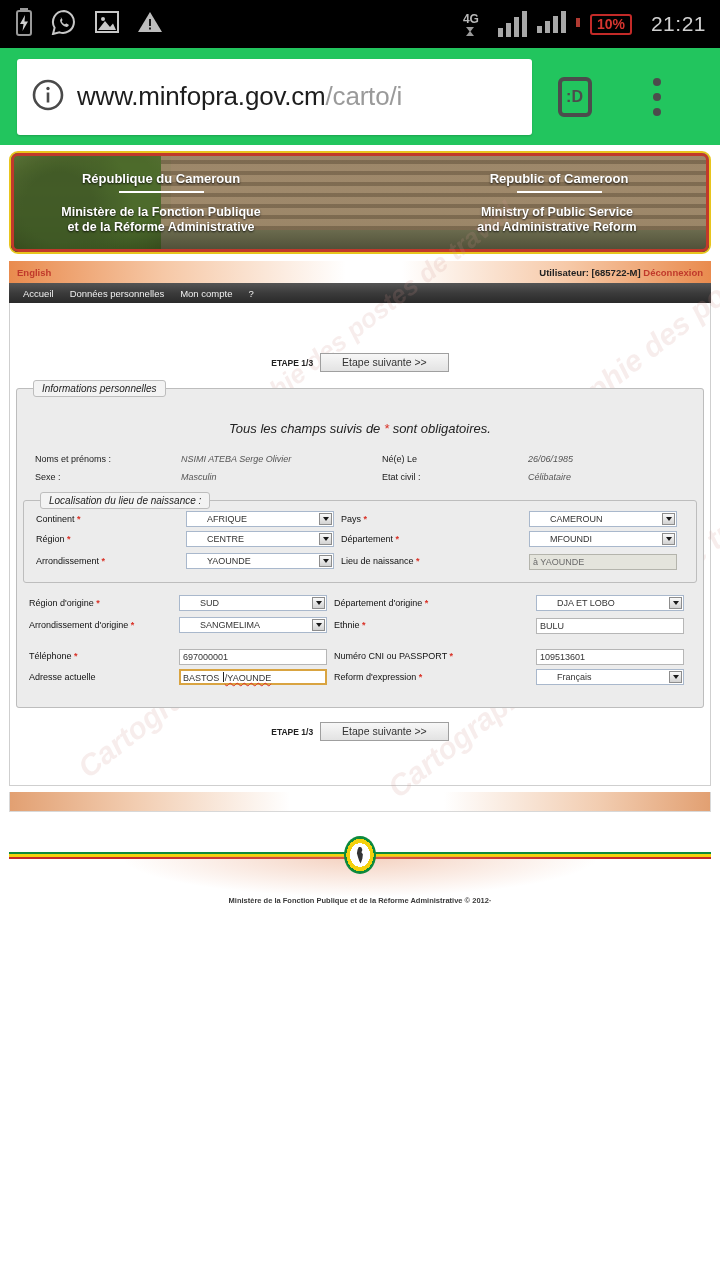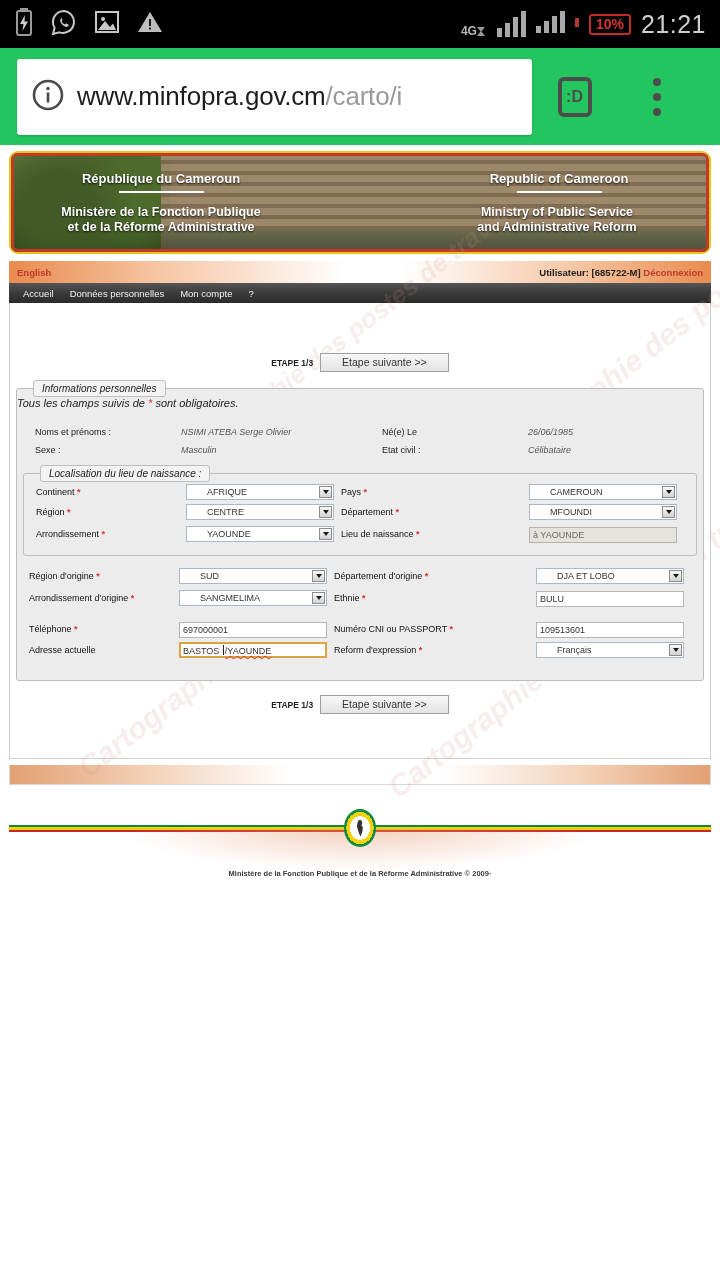--- a/index.html
+++ b/index.html
@@ -12,21 +12,21 @@
 
   
   #statusbar {
     height:48px; background:#000; color:#c8c8c8;
     display:flex; align-items:center; padding:0 14px;
     position:relative;
   }
   #statusbar .left { display:flex; align-items:center; gap:17px; }
   #statusbar .right { margin-left:auto; display:flex; align-items:center; gap:9px; }
   .sb-ico { display:block; }
-  .clock { font-size:25px; color:#cfcfcf; letter-spacing:.5px; margin-left:1px; font-family:"Liberation Sans",sans-serif;}
+  .clock { font-size:21px; color:#cfcfcf; letter-spacing:.5px; margin-left:10px; font-family:"Liberation Sans",sans-serif;}
   .batt-pill {
     border:2px solid #c32a28; color:#d6352f; font-size:14px; font-weight:bold;
     padding:1px 5px 2px; border-radius:3px; line-height:1;
   }
   .net-label { font-size:12px; color:#b9b9b9; line-height:1; font-weight:bold; }
 
   
   #browserbar {
     height:97px; background:#22c55e; display:flex; align-items:center;
     padding:0 0 0 17px; position:relative;
@@ -131,21 +131,21 @@
 
   fieldset {
     border:1px solid #bdbdbd; border-radius:3px; margin:8px 6px 0; padding:0 0 10px;
     position:relative; z-index:2;
   }
   legend {
     font-style:italic; font-size:10px; color:#222; background:#f3f3f3;
     border:1px solid #bdbdbd; border-radius:3px; padding:2px 8px; margin-left:16px;
   }
   #fs-personal { background:#ececec; }
-  .req-note { font-size:11px; color:#222; font-style:italic; margin:0 0 14px; }
+  .req-note { text-align:center; font-size:13px; color:#222; font-style:italic; margin:24px 0 14px; }
   .req-note .star { color:#d93025; }
 
   .grid { display:grid; grid-template-columns:152px 195px 1fr; column-gap:0; row-gap:0; padding:0 12px; }
   .cell-lbl { font-size:9px; color:#1a1a1a; padding:4px 0 4px 6px; white-space:nowrap; }
   .cell-val { font-size:9px; color:#555; padding:4px 0;font-style:italic; }
 
   
   .twocol { display:grid; grid-template-columns:150px 155px 1fr 155px; align-items:center; padding:0 12px; }
   .f-lbl { font-size:9px; color:#111; white-space:nowrap; padding:3px 0; }
   .f-lbl .star { color:#d93025; font-weight:bold; }
@@ -228,21 +228,21 @@
     <span class="sb-ico">
       <svg width="26" height="24" viewBox="0 0 26 24">
           <polygon points="13,2 25,22 1,22" fill="#bdbdbd"></polygon>
           <rect x="12" y="9" width="2" height="7" fill="#1a1a1a"></rect>
           <rect x="12" y="17.5" width="2" height="2" fill="#1a1a1a"></rect>
         </svg>
     </span>
   </div>
   <div class="right">
     <span class="sb-ico" style="display:flex;align-items:flex-end;gap:2px;">
-      <span style="display:flex;flex-direction:row;align-items:center;margin-right:8px;">
+      <span style="display:flex;flex-direction:column;align-items:center;margin-right:17px;">
         <span class="net-label">4G</span>
         <svg width="10" height="12" viewBox="0 0 10 12">
             <polygon points="0,2 8,2 4,7" fill="#9a9a9a"></polygon>
             <polygon points="0,11 8,11 4,6" fill="#9a9a9a"></polygon>
           </svg>
       </span>
       <svg width="30" height="26" viewBox="0 0 30 26">
           <rect x="0" y="17" width="5" height="9" fill="#a8a8a8"></rect>
           <rect x="8" y="12" width="5" height="14" fill="#a8a8a8"></rect>
           <rect x="16" y="6" width="5" height="20" fill="#a8a8a8"></rect>
@@ -487,15 +487,15 @@
   <div id="footstrip"></div>
 
   <div id="tricolor-wrap">
     <div id="tricolor"></div>
     <div id="footglow"></div>
     <div id="footlogo">
       <div class="m"></div>
     </div>
   </div>
 
-  <div id="copyright">Ministère de la Fonction Publique et de la Réforme Administrative © 2009·</div>
+  <div id="copyright">Ministère de la Fonction Publique et de la Réforme Administrative © 2012·</div>
 
 </div>
 
 </body></html>

